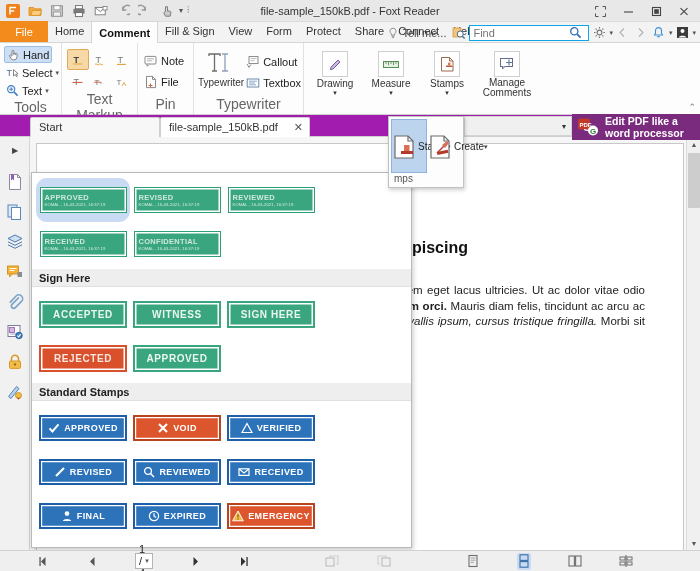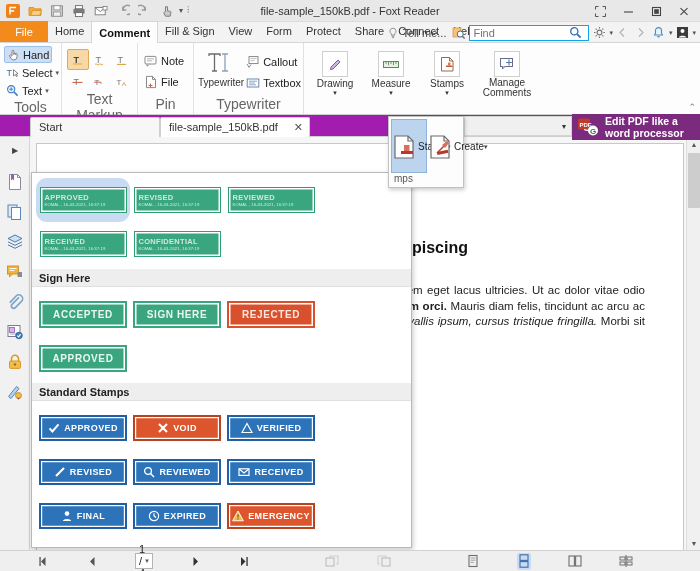--- a/index.html
+++ b/index.html
@@ -754,20 +754,25 @@
 
     <div class="cat-head">Sign Here</div>
     <div class="stamp-grid">
       <div class="stamp-cell">
         <div class="sign">
             <span>ACCEPTED</span>
           </div>
       </div>
       <div class="stamp-cell">
         <div class="sign">
+            <span>WITNESS</span>
+          </div>
+      </div>
+      <div class="stamp-cell">
+        <div class="sign">
             <span>SIGN HERE</span>
           </div>
       </div>
       <div class="stamp-cell">
         <div class="sign red">
             <span>REJECTED</span>
           </div>
       </div>
       <div class="stamp-cell">
         <div class="sign">

